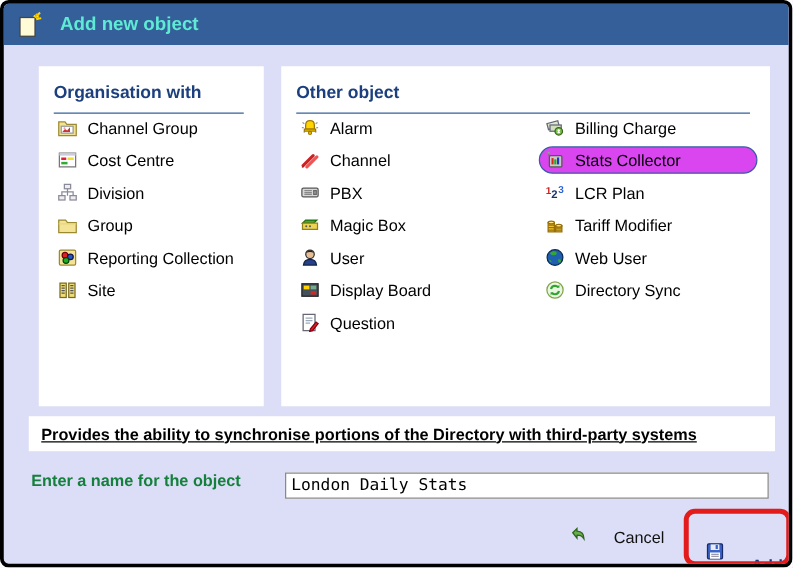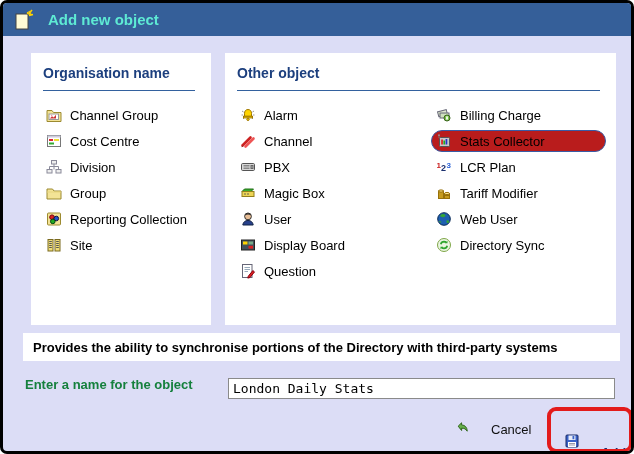--- a/index.html
+++ b/index.html
@@ -17,34 +17,34 @@
   }
   .titlebar .title{color:#5eead4;font-size:15px;font-weight:bold;}
   .panel{
     position:absolute;background:#FFFFFF;top:50px;height:272px;
     padding:10px 10px 0 10px;
   }
   .panel.left{left:28px;width:180px;}
   .panel.right{left:222px;width:391px;}
   .panel-heading{color:#1C3F7E;font-size:14px;font-weight:bold;padding:2px 2px 0 2px;}
   .panel-rule{border:none;border-top:1px solid #33619E;margin:9px 6px 0 2px;height:0;}
-  .items{margin-top:13px;}
+  .items{}
   .cols{display:flex;}
   .col1{width:196px;}
   .col2{flex:1;}
   .item{
     display:flex;align-items:center;gap:8px;height:22px;margin-bottom:4px;
     border:1px solid transparent;padding:0 4px;cursor:default;
   }
   .item .label{font-size:13px;color:#000;white-space:nowrap;}
-  .item.selected{background:#b91c1c;border-color:#3A5BA5;border-radius:11px;}
+  .item.selected{background:#d946ef;border-color:#3A5BA5;border-radius:11px;}
   .icon{display:inline-flex;width:16px;height:16px;flex:0 0 16px;}
   .desc-bar{
     position:absolute;left:20px;top:330px;width:597px;height:28px;
-    background:#FFFFFF;display:flex;align-items:center;padding-left:10px;
+    background:#FFFFFF;display:flex;align-items:center;padding-left:10px;text-decoration:underline;
   }
   .desc-bar .desc-text{font-size:13px;font-weight:bold;color:#000;}
   .name-label{
     position:absolute;left:22px;top:374px;font-size:13px;font-weight:bold;color:#15803d;
   }
   .name-input{
     position:absolute;left:225px;top:375px;width:387px;height:21px;
     border:1px solid #8A8A8A;background:#FFFFFF;
     font-family:"DejaVu Sans Mono","Liberation Mono",monospace;
     font-size:13px;padding:1px 4px;color:#000;outline:none;
@@ -69,21 +69,21 @@
       <svg width="24" height="24" viewBox="0 0 24 24">
           <rect x="4" y="6" width="12" height="15" fill="#FFFBD6" stroke="#444"></rect>
           <path d="M17 3l2 4M15 4.5l3 2M21 6.5l-4 1M20 2l-2.6 3" stroke="#FFD400" stroke-width="1.6"></path>
           <circle cx="17.8" cy="5" r="1.1" fill="#FFEE66" stroke="#E8B800"></circle>
         </svg>
     </span>
     <span class="title">Add new object</span>
   </div>
 
   <div class="panel left">
-    <div class="panel-heading">Organisation name</div>
+    <div class="panel-heading">Organisation with</div>
     <hr class="panel-rule">
     <div class="items">
       <div class="item">
         <span class="icon">
             <svg width="16" height="16" viewBox="0 0 16 16">
               <path d="M1 3.5h5l1.5 2H15v9H1z" fill="#F3E396" stroke="#9C8A30"></path>
               <rect x="3" y="7" width="9.5" height="5.5" fill="#fff" stroke="#999"></rect>
               <path d="M3.8 11.6l2.2-2.4 1.7 1.2 2.3-2.6v3.8z" fill="#C33"></path>
               <circle cx="5.6" cy="8.6" r=".8" fill="#E9A"></circle>
             </svg>

